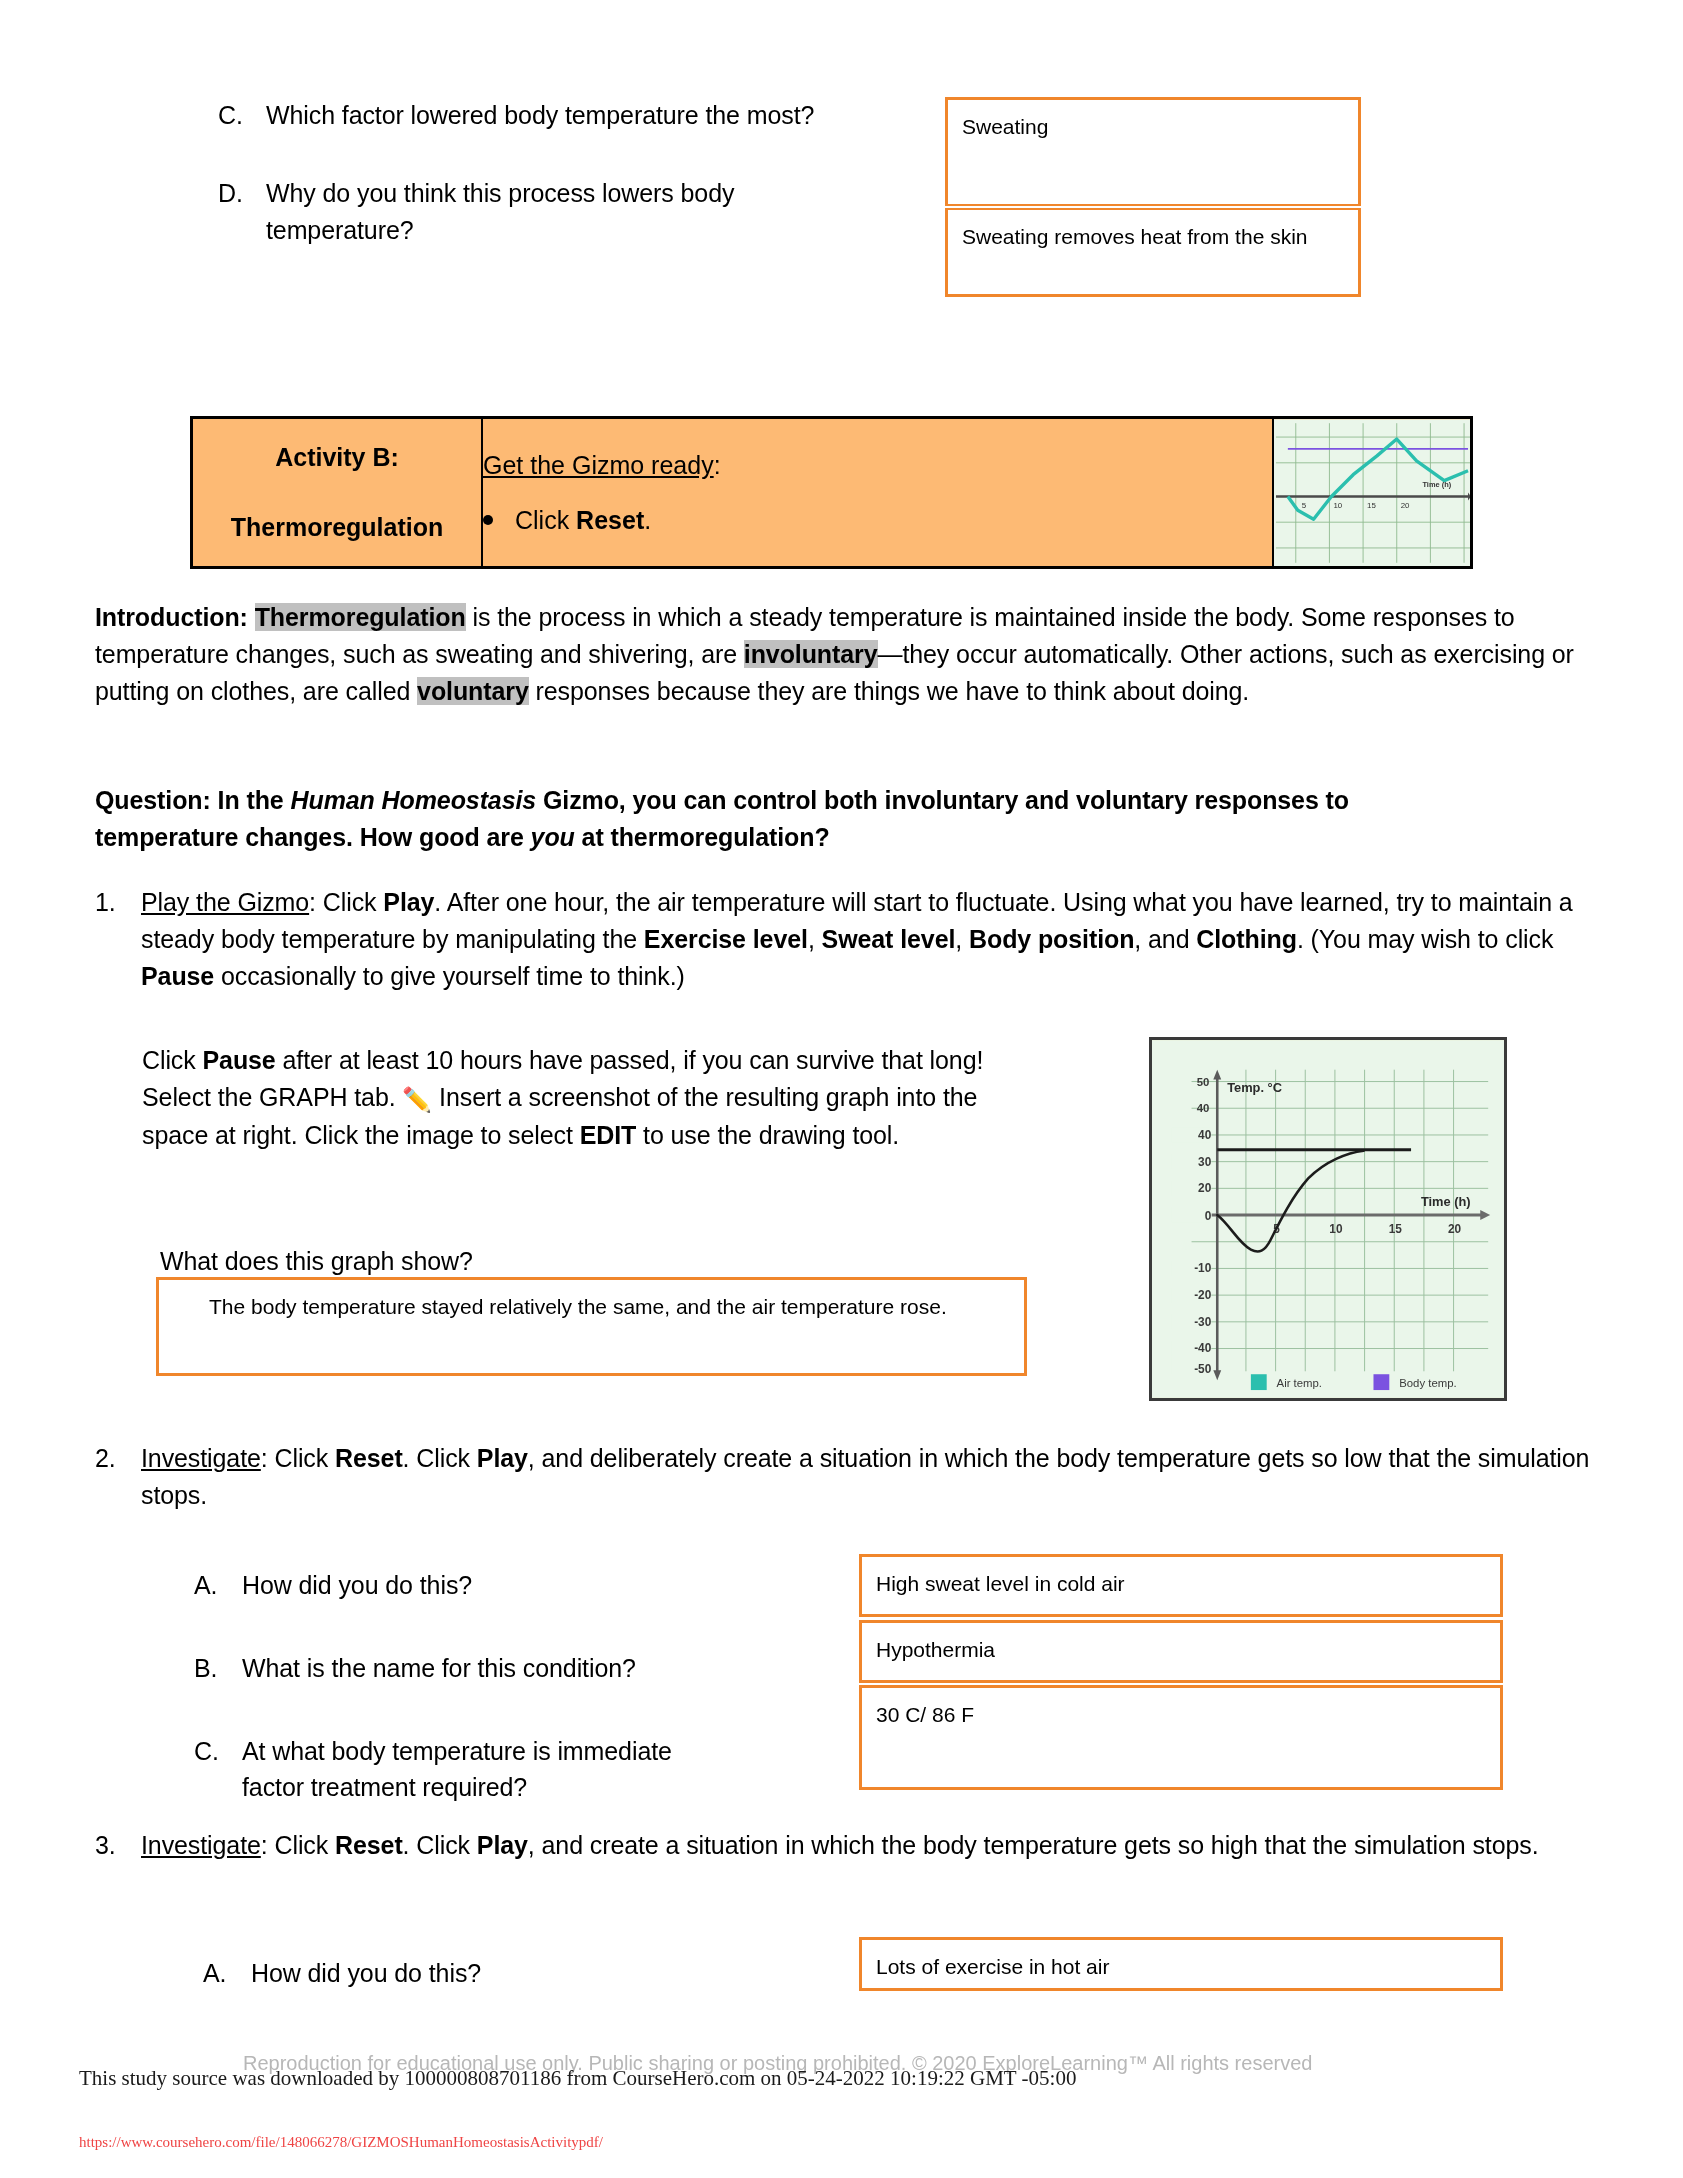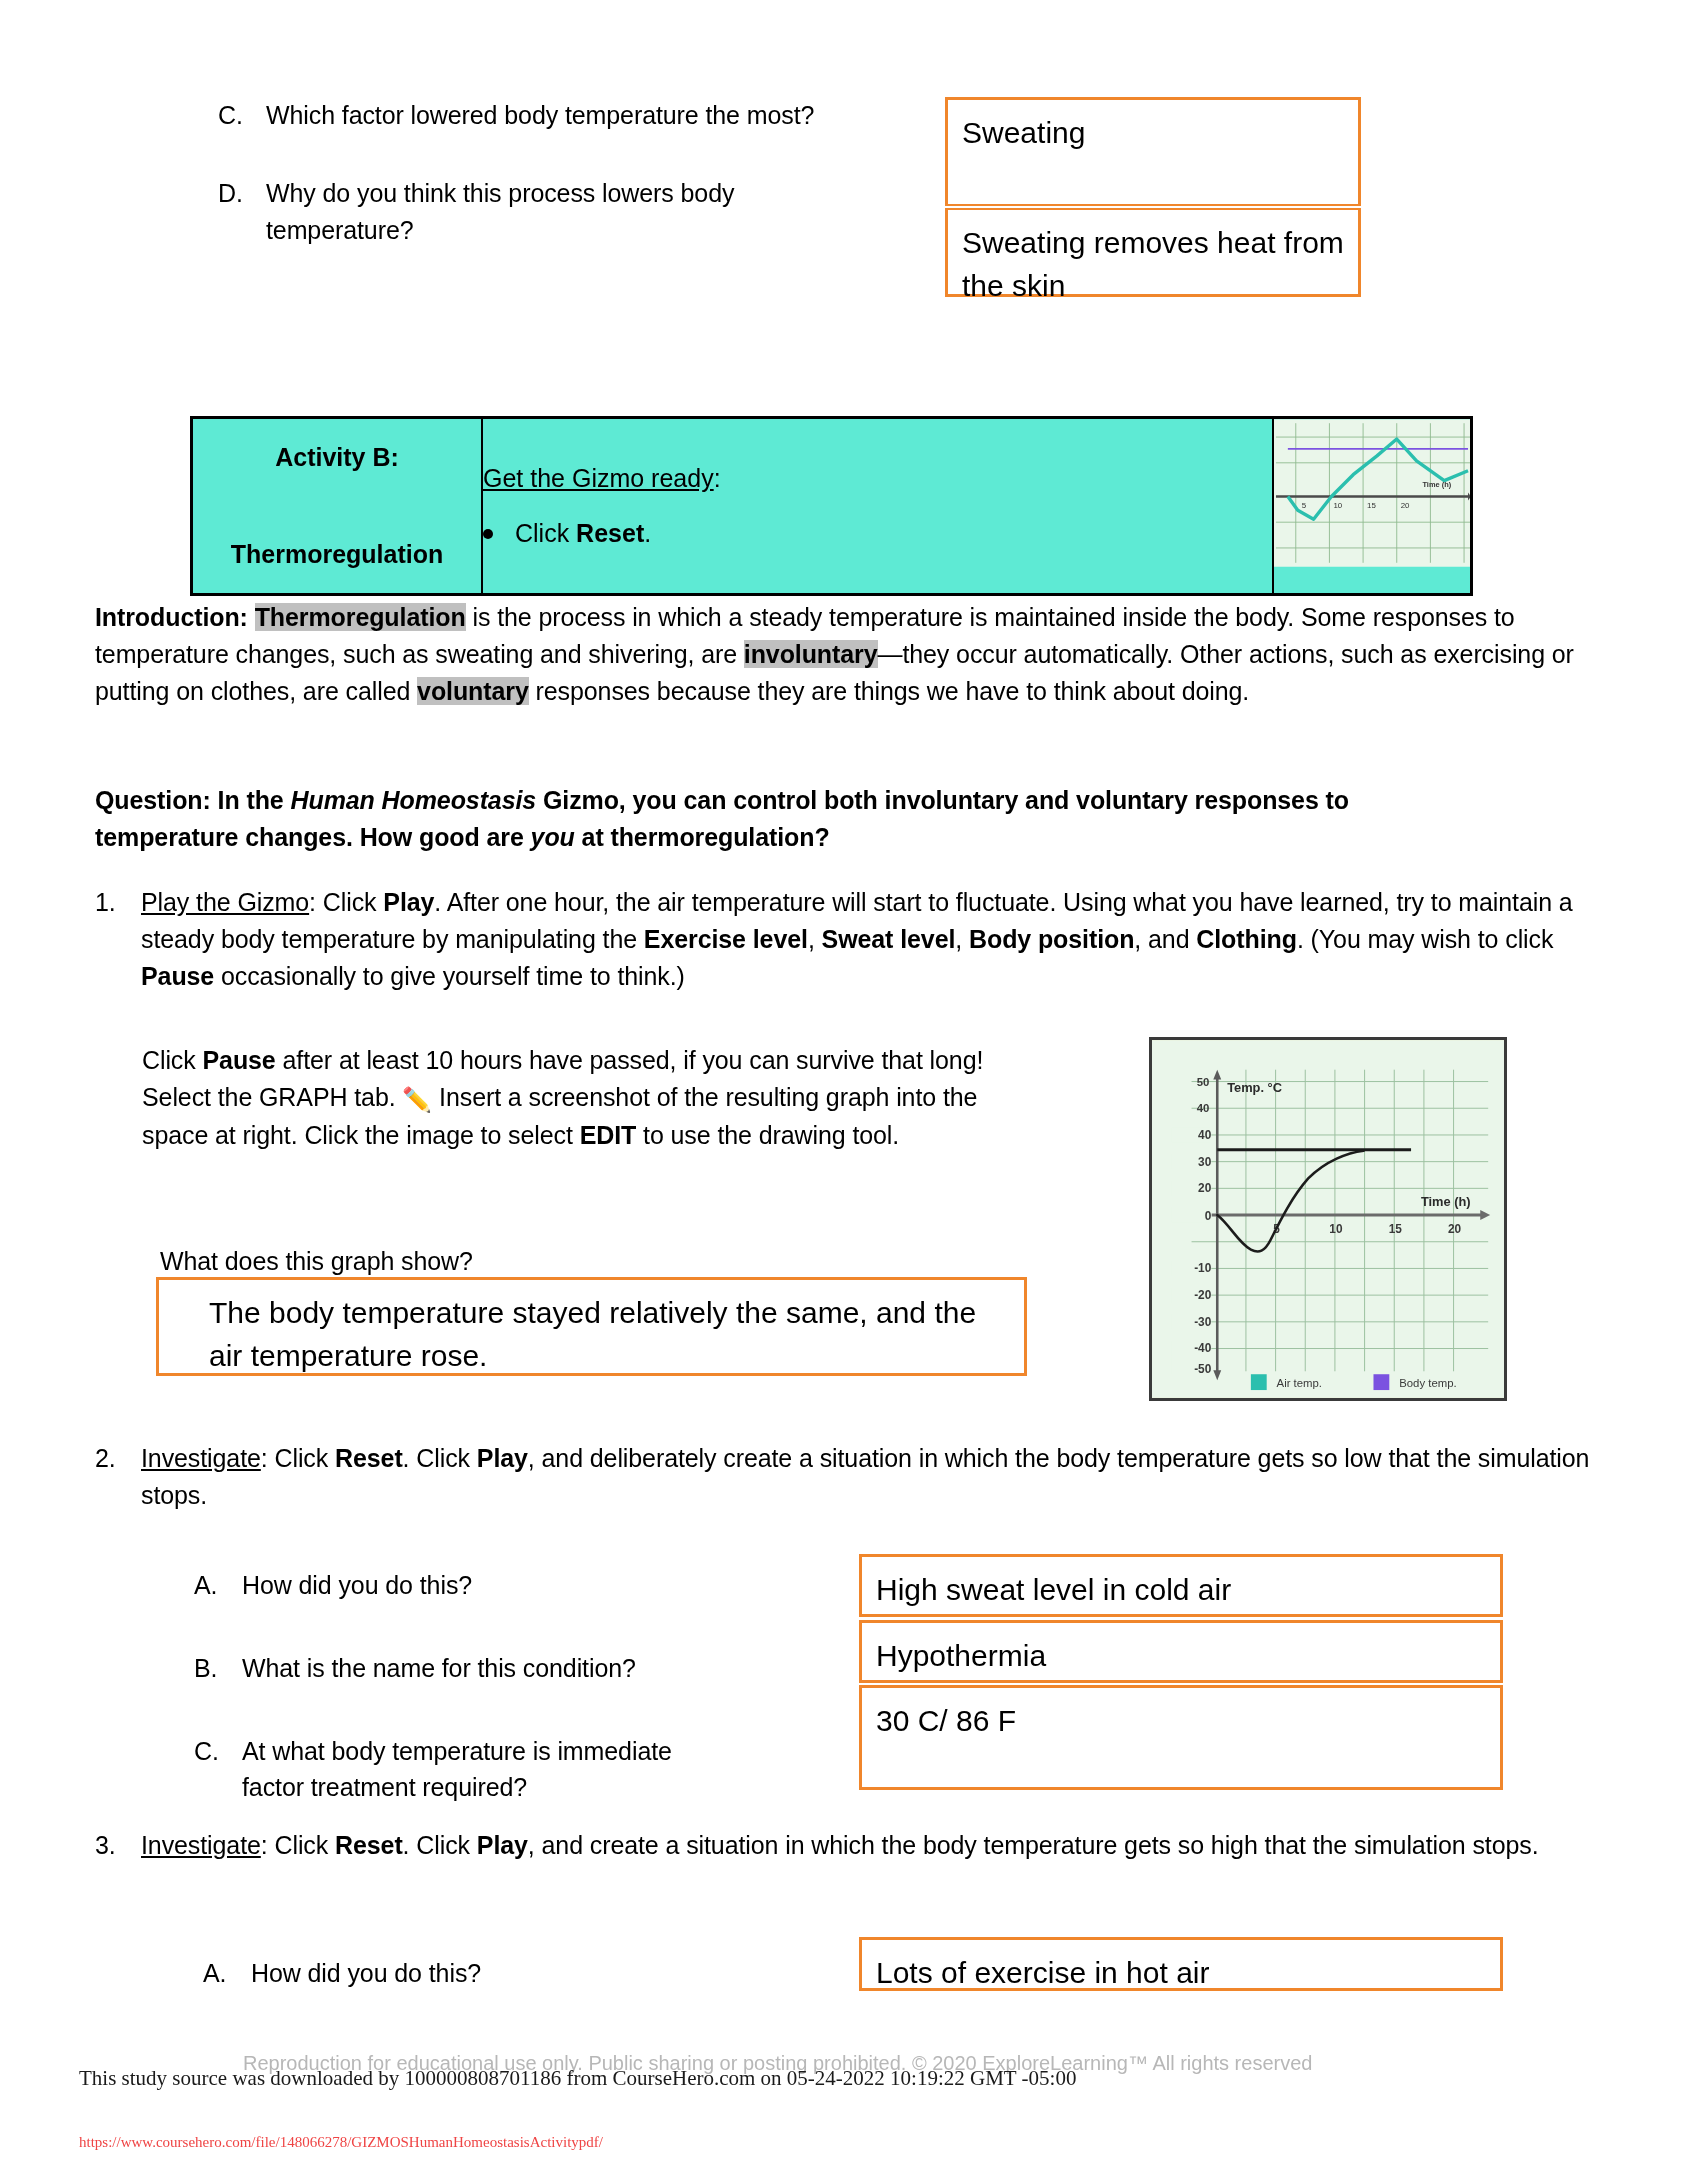--- a/index.html
+++ b/index.html
@@ -53,21 +53,21 @@
   .qa-letter {
     width: 48px;
     flex: 0 0 48px;
   }
   .qa-text { flex: 1 1 auto; }
 
   .ansbox {
     border: 3px solid #F0862B;
     box-sizing: border-box;
     padding: 12px 14px 10px 14px;
-    font-size: 30px;
+    font-size: 21px;
     line-height: 1.42;
     background: #ffffff;
   }
   .ansbox.stack-top { border-bottom-width: 2px; }
   .ansbox.stack-bot { border-top-width: 2px; }
 
   
   .box-c {
     position: absolute;
     left: 945px; top: 97px;
@@ -78,25 +78,25 @@
     left: 945px; top: 208px;
     width: 416px; height: 89px;
   }
 
   
   .activity-table {
     position: absolute;
     left: 190px;
     top: 416px;
     width: 1283px;
-    height: 180px;
+    height: 153px;
     border: 3px solid #000000;
     box-sizing: border-box;
     display: flex;
-    background: #5eead4;
+    background: #fdba74;
   }
   .act-cell-1 {
     width: 290px;
     flex: 0 0 290px;
     border-right: 2px solid #000000;
     box-sizing: border-box;
     display: flex;
     flex-direction: column;
     justify-content: space-between;
     align-items: center;

